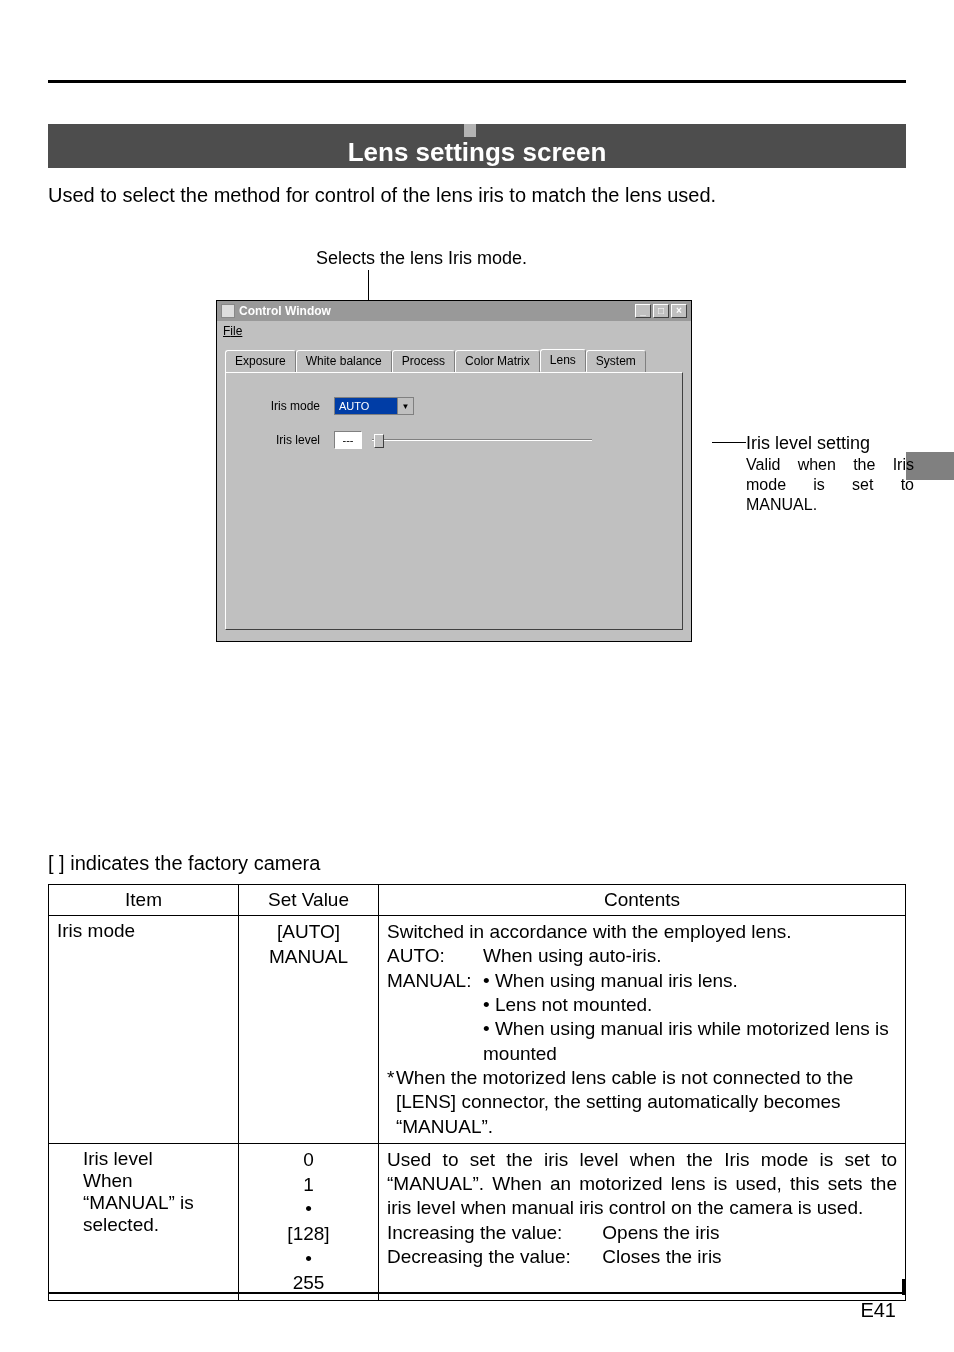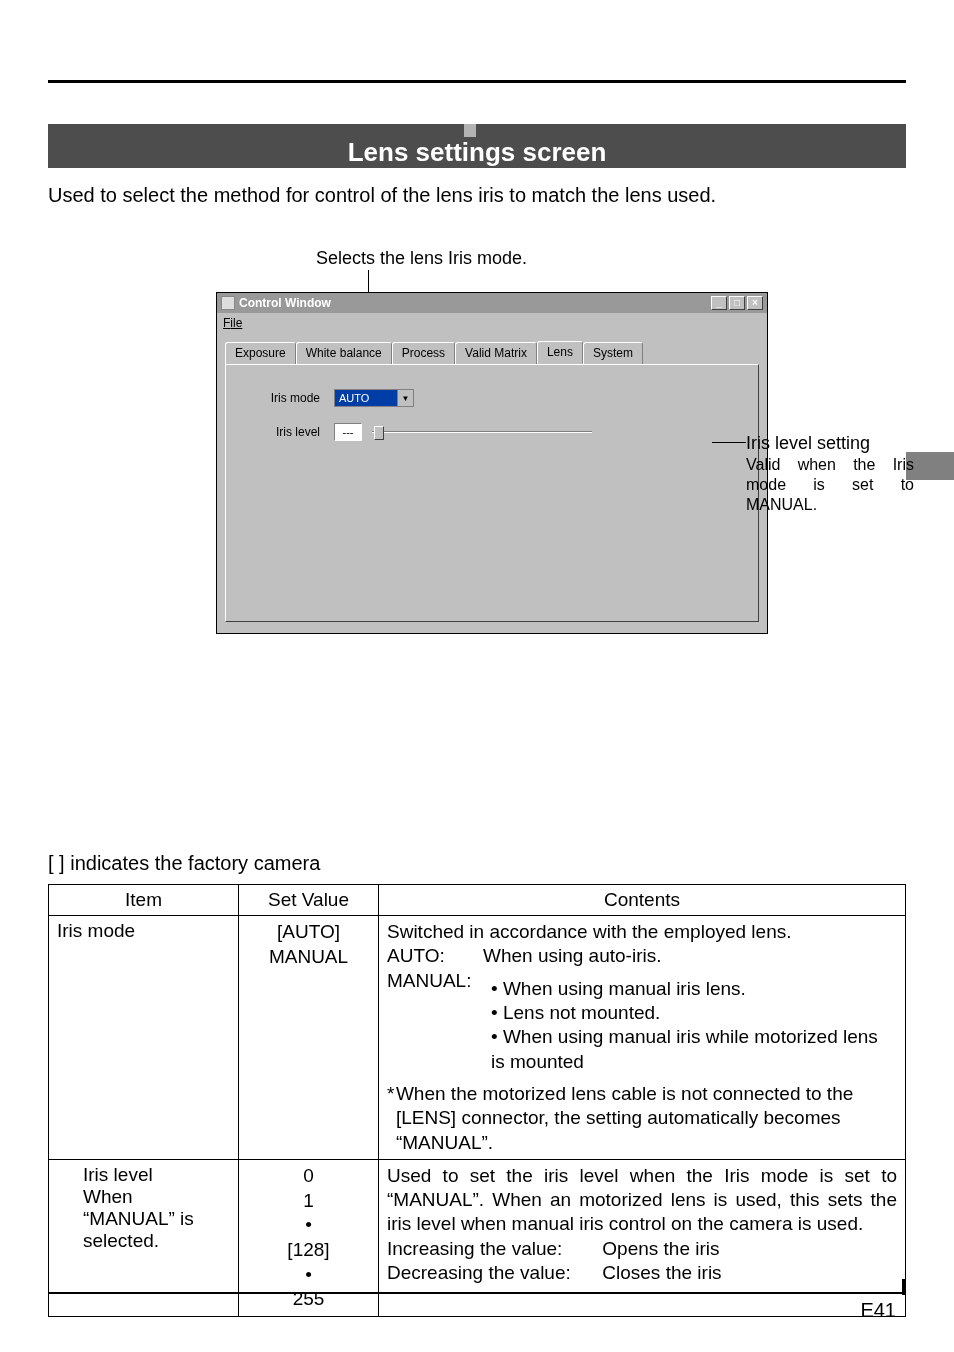--- a/index.html
+++ b/index.html
@@ -58,22 +58,22 @@
   .side-tab {
     position: absolute;
     right: 0; top: 452px;
     width: 48px; height: 28px;
     background: #808080;
   }
   
   .cw {
     position: absolute;
     left: 216px;
-    top: 292px;
-    width: 552px;
+    top: 300px;
+    width: 476px;
     height: 342px;
     background: #c0c0c0;
     border: 1px solid #000;
     font-family: Tahoma, Arial, sans-serif;
   }
   .cw-title {
     height: 20px;
     background: #999;
     color: #fff;
     display: flex;
@@ -248,21 +248,21 @@
     font-weight: normal;
     text-align: center;
   }
   .col1 { width: 190px; margin-left: 16px; }
   .col2 { width: 140px; }
   .setvals { text-align: center; line-height: 1.3; }
   .subcell-pad { padding-left: 34px !important; }
   .contents-cell { line-height: 1.28; }
   .indent-row { display: flex; }
   .indent-row .k { width: 96px; flex-shrink: 0; }
-  .bullets { list-style: none; padding: 0; margin: 8px; }
+  .bullets { list-style: none; padding: 0; margin: 0; }
   .bullets li::before { content: "• "; }
   .oplabels { display: inline-block; width: 210px; }
 
   .bottom-rule {
     position: absolute;
     left: 48px; right: 48px; bottom: 58px;
     height: 2px;
     background: #000;
   }
   .bottom-marker {
@@ -307,21 +307,21 @@
     </div>
   </div>
   <div class="cw-menu">
     <div><span>F</span><span>ile</span></div>
   </div>
   <div class="cw-body">
     <div class="cw-tabs">
       <div class="cw-tab">Exposure</div>
       <div class="cw-tab">White balance</div>
       <div class="cw-tab">Process</div>
-      <div class="cw-tab">Valid Matrix</div>
+      <div class="cw-tab">Color Matrix</div>
       <div class="cw-tab active">Lens</div>
       <div class="cw-tab">System</div>
     </div>
     <div class="cw-pane">
       <div class="cw-row">
         <div class="lbl">Iris mode</div>
         <div class="cw-select">
           <div class="cw-select-val">AUTO</div>
           <div class="cw-select-btn">▼</div>
         </div>

